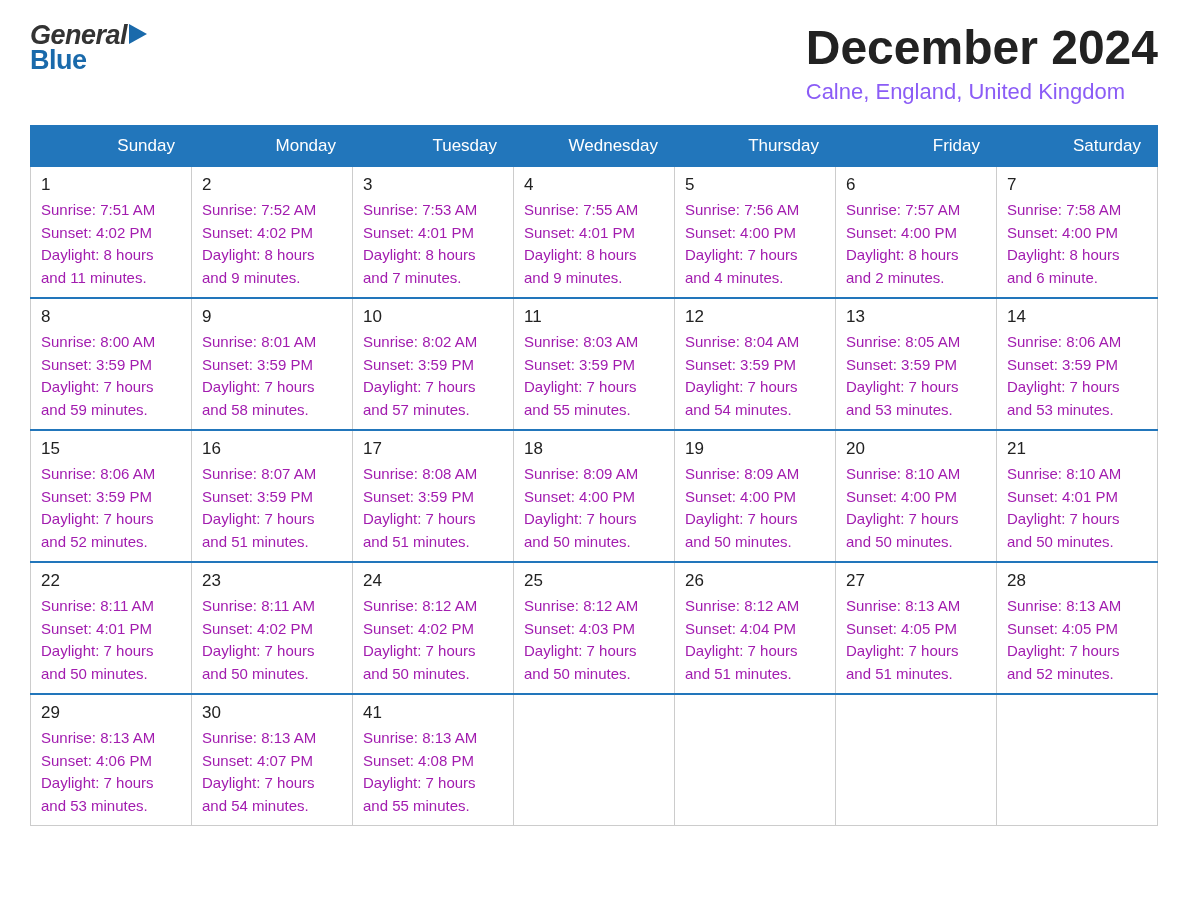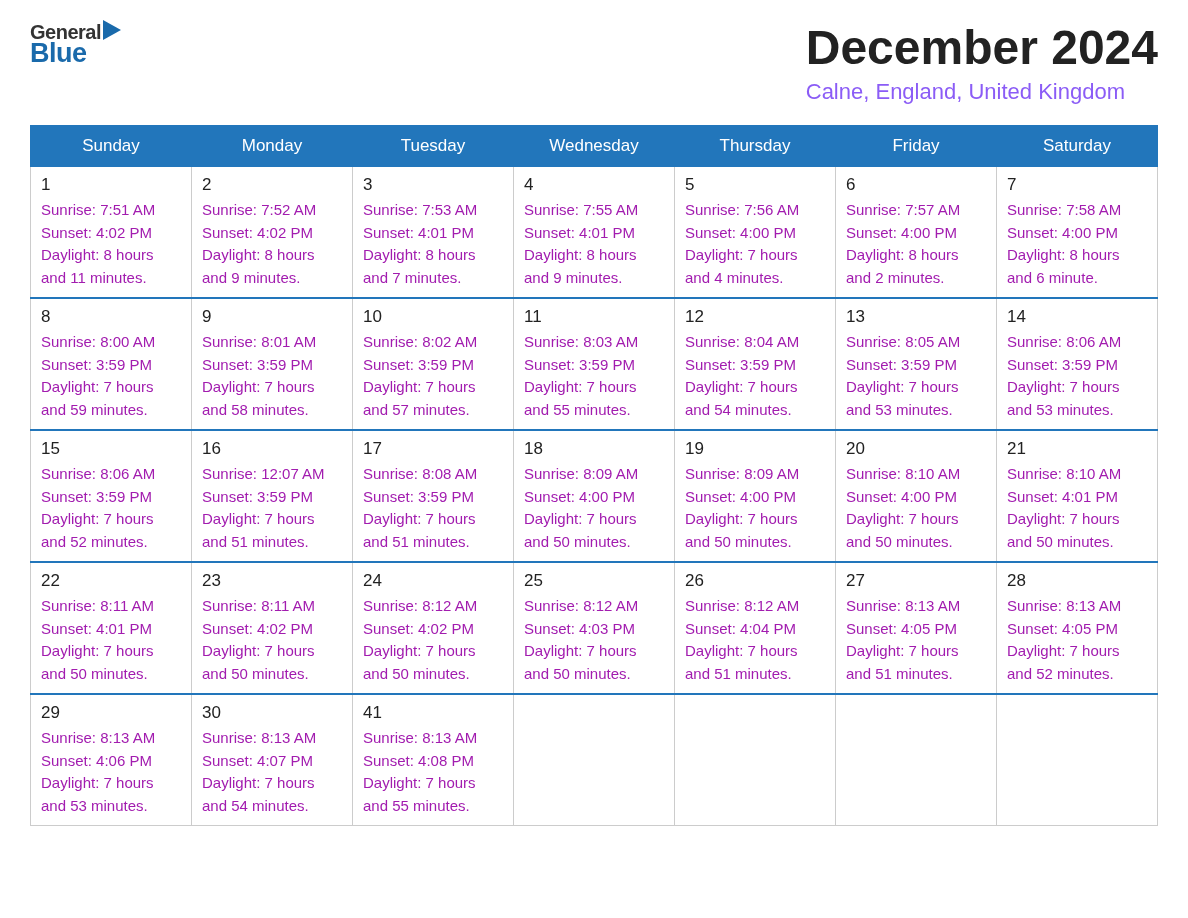--- a/index.html
+++ b/index.html
@@ -38,22 +38,22 @@
     .calendar {
       width: 100%;
       border-collapse: collapse;
       border: 1px solid #aaa;
     }
     .calendar thead tr th {
       background-color: #2276bb;
       color: #fff;
       font-size: 17px;
       font-weight: normal;
-      padding: 10px 24px;
-      text-align: center;
+      padding: 10px 16px;
+      text-align: right;
       border: 1px solid #2276bb;
     }
     .calendar tbody tr td {
       vertical-align: top;
       padding: 8px 10px;
       border: 1px solid #ccc;
       font-size: 13.5px;
       color: #333;
       width: 14.28%;
       min-height: 100px;
@@ -75,24 +75,25 @@
     }
     .empty-cell {
       background: #fff;
     }
     
     .logo-container {
       display: flex;
       align-items: center;
     }
     .logo-general {
-      font-size: 20px;
+      font-size: 27px;
       font-weight: bold;
       color: #333;
       letter-spacing: -0.5px;
+      font-style: italic;
     }
     .logo-arrow {
       display: inline-block;
       margin-left: 2px;
       vertical-align: middle;
     }
     .logo-arrow svg {
       display: inline-block;
     }
     .logo-bottom {
@@ -258,21 +259,21 @@
         <span class="day-num">15</span>
         <div class="day-info">
           <span>Sunrise: 8:06 AM</span><br>
           <span>Sunset: 3:59 PM</span><br>
           <span>Daylight: 7 hours and 52 minutes.</span>
         </div>
       </td>
         <td>
         <span class="day-num">16</span>
         <div class="day-info">
-          <span>Sunrise: 12:07 AM</span><br>
+          <span>Sunrise: 8:07 AM</span><br>
           <span>Sunset: 3:59 PM</span><br>
           <span>Daylight: 7 hours and 51 minutes.</span>
         </div>
       </td>
         <td>
         <span class="day-num">17</span>
         <div class="day-info">
           <span>Sunrise: 8:08 AM</span><br>
           <span>Sunset: 3:59 PM</span><br>
           <span>Daylight: 7 hours and 51 minutes.</span>

